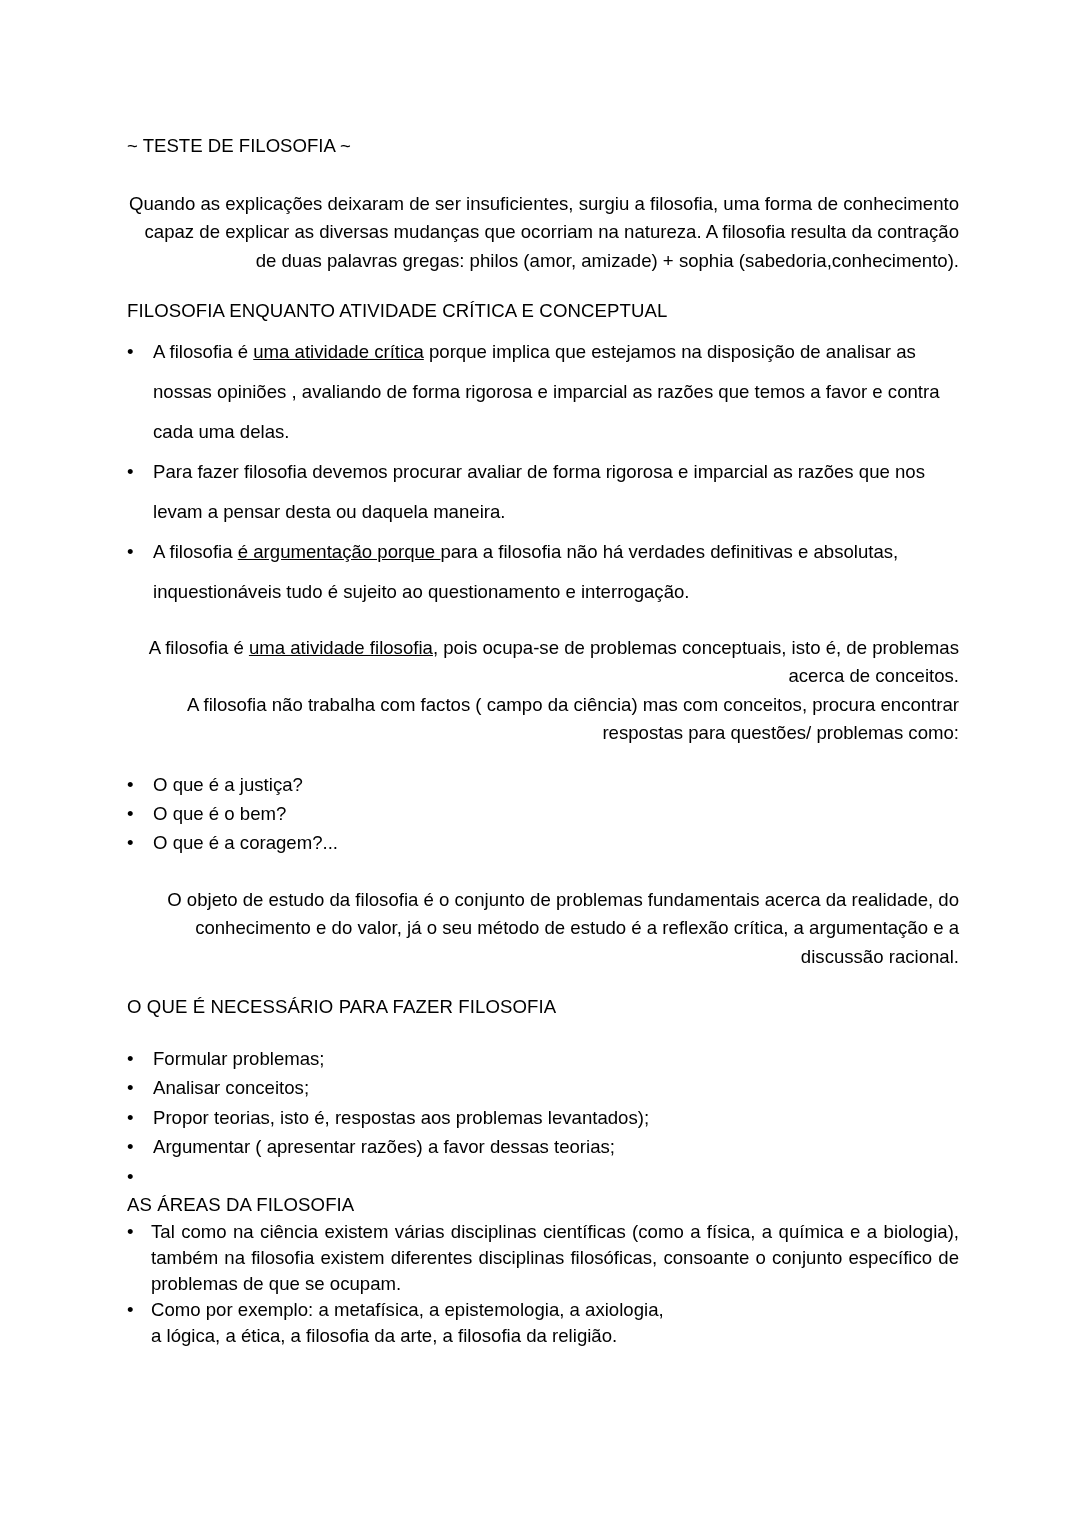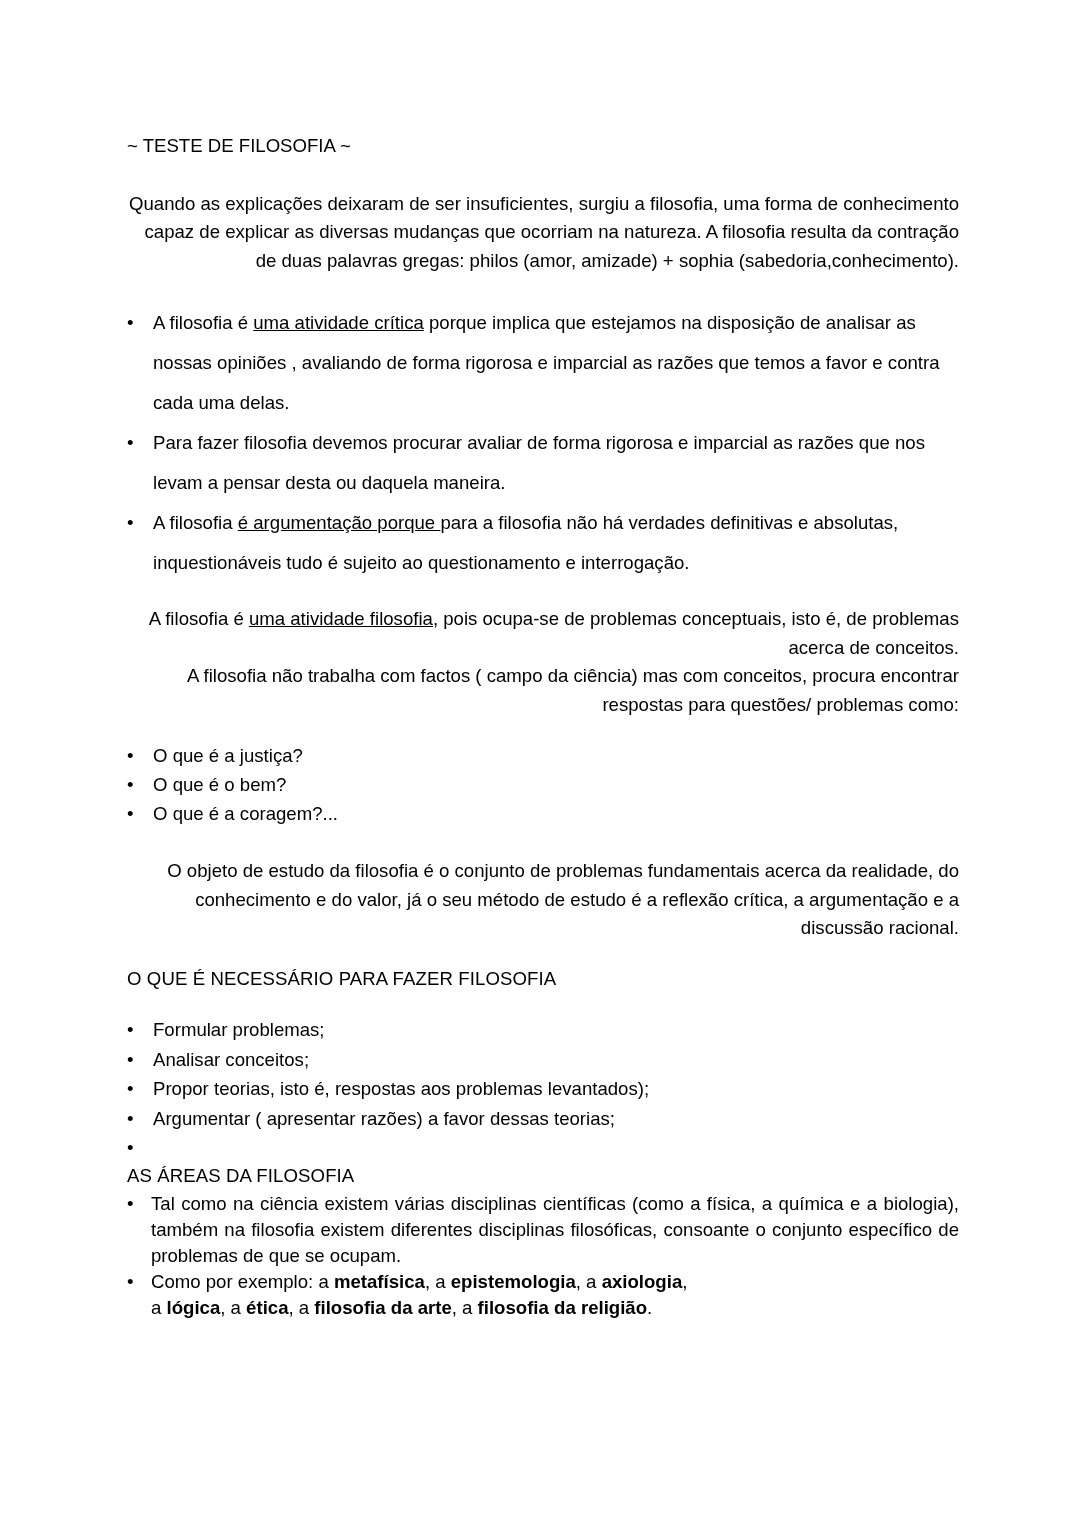--- a/index.html
+++ b/index.html
@@ -104,36 +104,37 @@
     padding-left: 24px;
     margin-left: 10px;
     line-height: 26px;
     text-align: justify;
   }
   .list-justified > li.no-justify {
     text-align: left;
   }
 
   u.ul { text-decoration: underline; text-underline-offset: 1px; margin-top: 24px; }
-  b.bold { font-weight: bold; }
+  b.bold { font-weight: normal; }
 </style>
 </head>
 <body>
 
 <div class="page">
   <div class="content">
 
     <div class="title">~ TESTE DE FILOSOFIA ~</div>
 
     <div class="spacer-lg"></div>
 
     <p class="para">Quando as explicações deixaram de ser insuficientes, surgiu a filosofia, uma forma de conhecimento capaz de explicar as diversas mudanças que ocorriam na natureza. A filosofia resulta da contração de duas palavras gregas: philos (amor, amizade) + sophia (sabedoria,conhecimento).</p>
 
     <div class="spacer-md"></div>
 
+    <div class="heading">FILOSOFIA ENQUANTO ATIVIDADE CRÍTICA E CONCEPTUAL</div>
 
     <div class="spacer-xs"></div>
 
     <ul class="bullets list-airy">
       <li>
         <span class="bullet-dot">•</span><span>A filosofia é </span><u class="ul">uma atividade crítica</u><span> porque implica que estejamos na disposição de analisar as nossas opiniões , avaliando de forma rigorosa e imparcial as razões que temos a favor e contra cada uma delas.</span>
       </li>
       <li>
         <span class="bullet-dot">•</span><span>Para fazer filosofia devemos procurar avaliar de forma rigorosa e imparcial as razões que nos levam a pensar desta ou daquela maneira.</span>
       </li>

